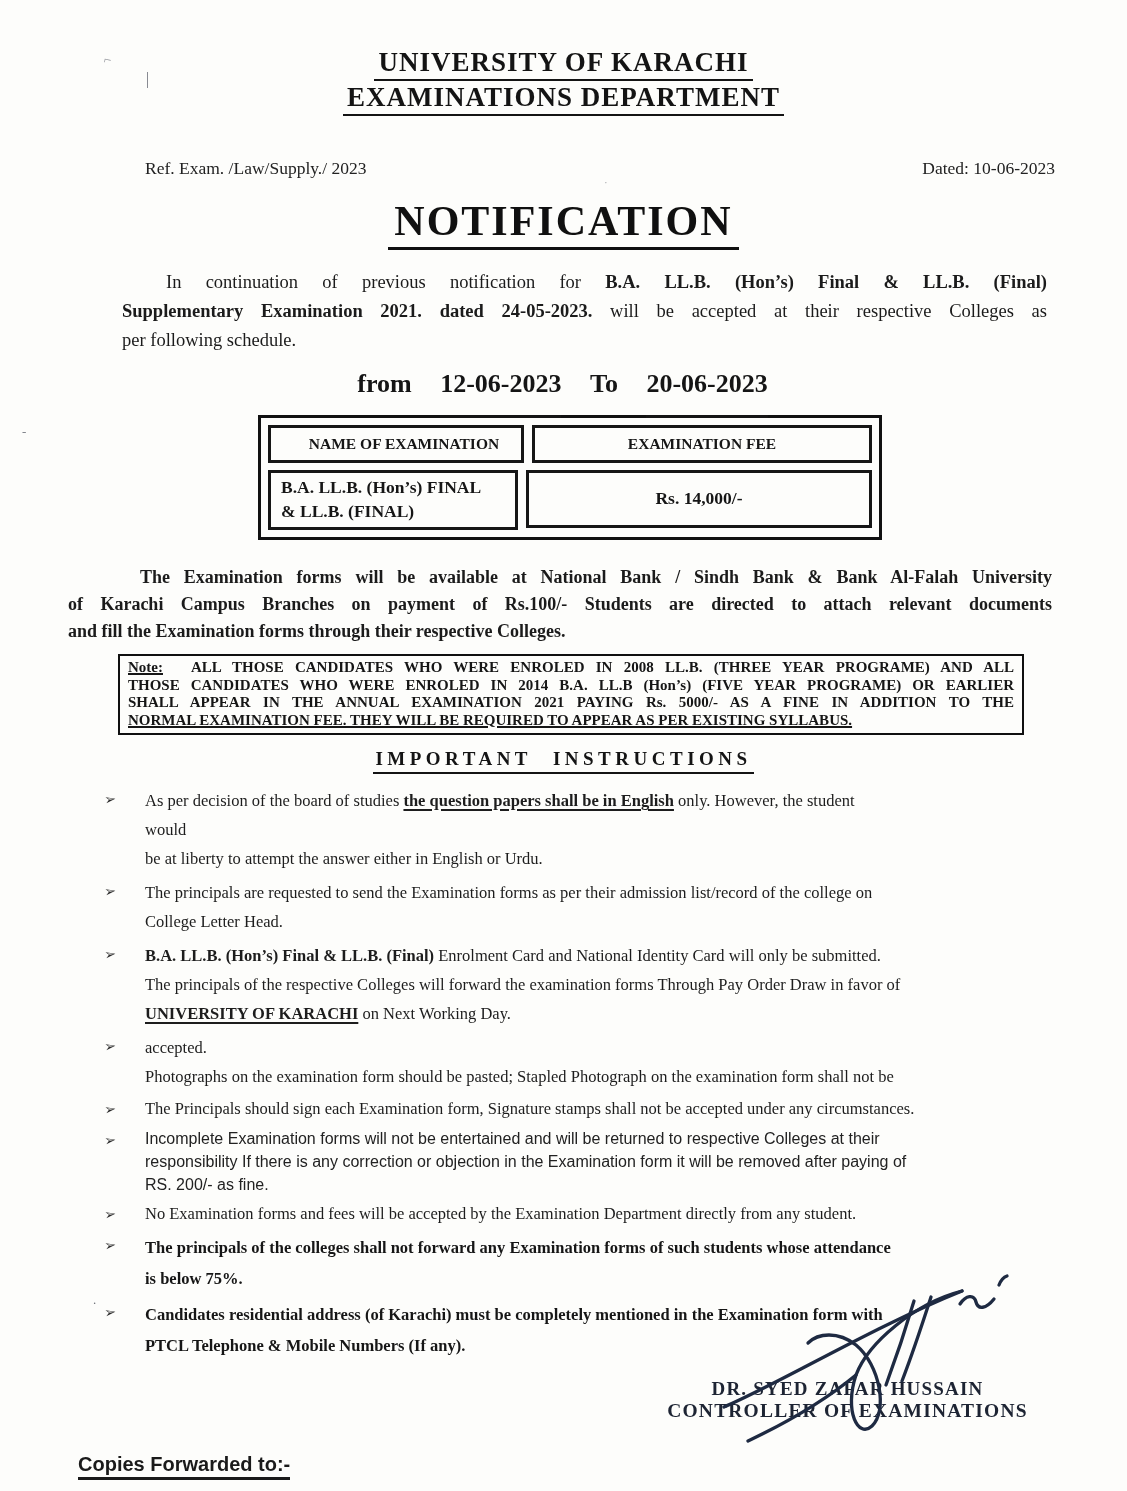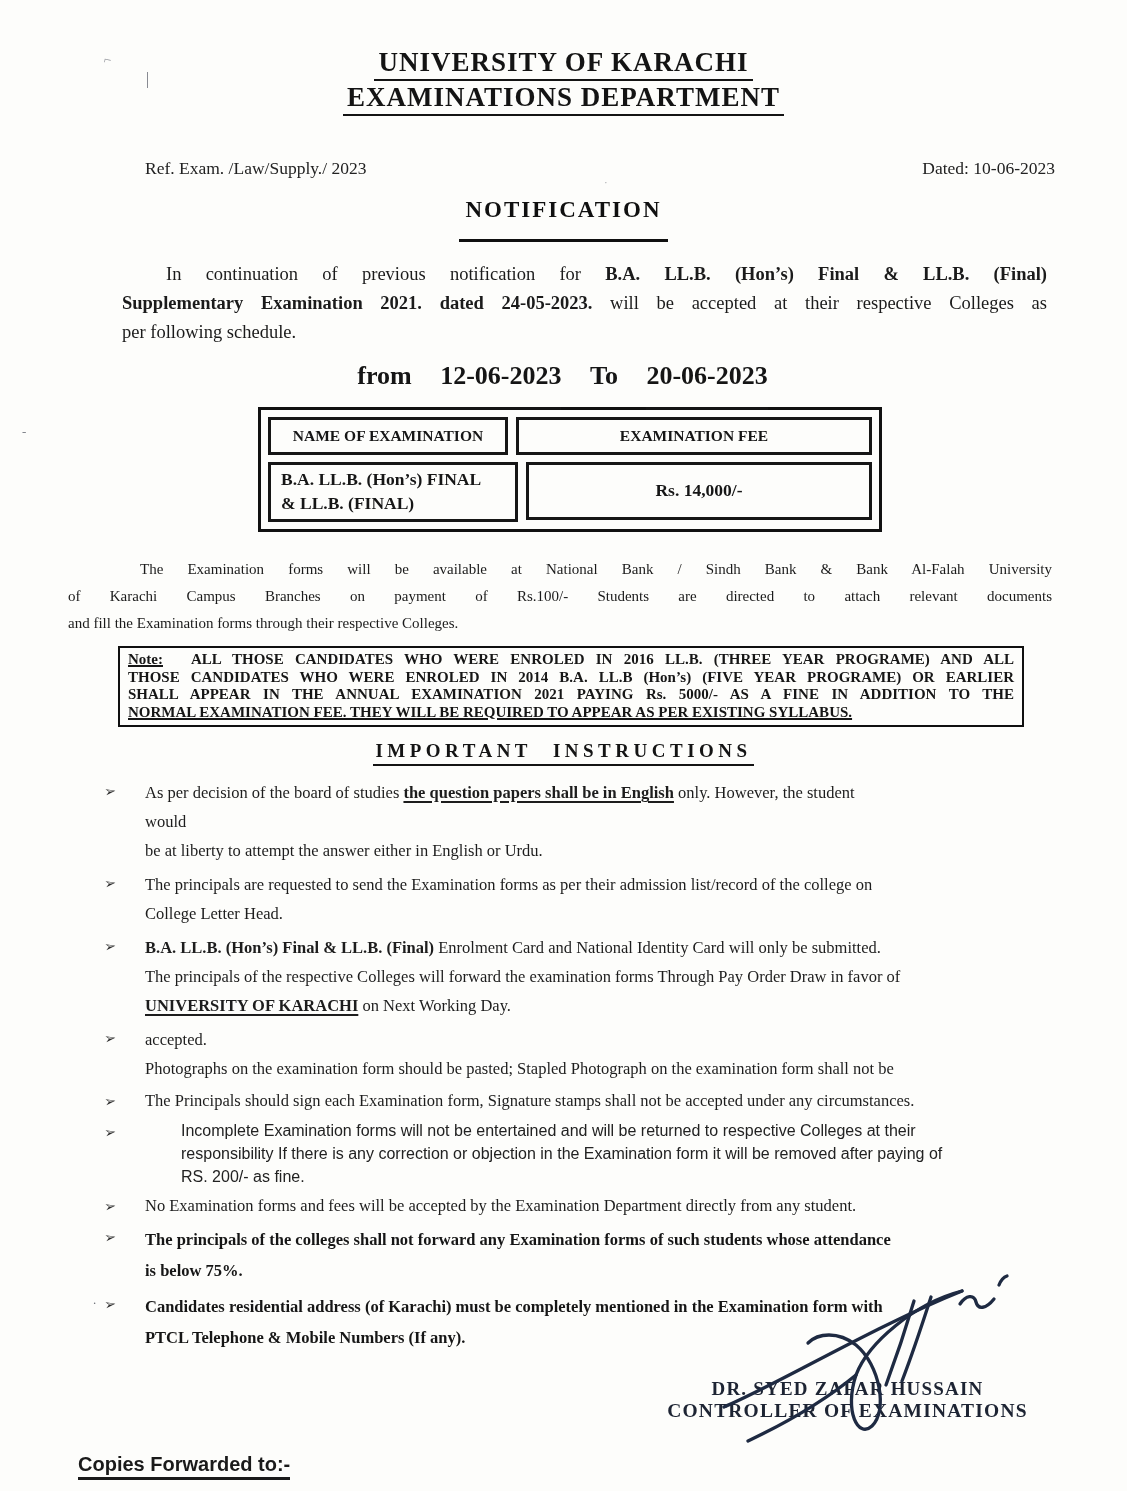--- a/index.html
+++ b/index.html
@@ -19,49 +19,49 @@
     font-size:27px;font-weight:bold;letter-spacing:1px;color:#141414;
     border-bottom:2.5px solid #141414;padding:0 4px 1px 4px;line-height:32px;
   }
   .refrow{
     margin-top:42px;display:flex;justify-content:space-between;
     padding:0 72px 0 145px;font-size:17.5px;color:#222;
   }
   
   .notif{margin-top:18px;text-align:center;}
   .notif .t{
-    display:inline-block;font-size:23px;font-weight:bold;letter-spacing:2px;color:#101010;
-    border-bottom:3.5px solid #101010;padding:0 6px 16px 6px;
+    display:inline-block;font-size:42px;font-weight:bold;letter-spacing:2px;color:#101010;
+    border-bottom:3.5px solid #101010;padding:0 6px 2px 6px;
   }
   
   .intro{margin:18px 80px 0 122px;font-size:18.5px;line-height:29px;color:#1b1b1b;}
   .intro .jl{text-align:justify;text-align-last:justify;}
   .intro .first{padding-left:44px;}
   .b{font-weight:bold;}
   .u{text-decoration:underline;text-decoration-thickness:2px;text-underline-offset:3px;}
   
   .sched{margin-top:14px;text-align:center;font-size:26px;font-weight:bold;color:#151515;}
   .sched .date{border-bottom:3px solid #151515;padding-bottom:17px;margin:0 12px;}
   .sched .lbl{margin:0 10px;}
   
   .feetable{
     margin:16px 0 0 258px;width:604px;
     border:3px solid #111;padding:7px;background:#fdfdfb;
   }
   .trow{display:flex;gap:8px;}
   .trow + .trow{margin-top:7px;}
   .tcell{border:3px solid #161616;font-weight:bold;color:#161616;}
-  .c-name{flex:0 0 234px;}
+  .c-name{flex:0 0 234px;padding-left:16px;}
   .c-fee{flex:1 1 auto;}
   .thead .tcell{font-size:15.5px;text-align:center;line-height:32px;height:32px;}
   .tdata .tcell{height:52px;font-size:17.5px;}
   .tdata .c-name{white-space:pre-line;line-height:24px;padding:2px 0 0 10px;}
   .tdata .c-fee{text-align:center;line-height:50px;}
   
-  .avail{margin:24px 75px 8px 68px;font-size:15px;line-height:27px;color:#1b1b1b;}
+  .avail{margin:24px 75px 8px 68px;font-size:18px;line-height:27px;color:#1b1b1b;font-weight:bold;}
   .avail .jl{text-align:justify;text-align-last:justify;}
   .avail .first{padding-left:72px;}
   
   .notebox{
     margin:9px 0 0 118px;width:886px;
     border:2.5px solid #101010;padding:3px 8px 4px 8px;
     font-size:15px;font-weight:bold;line-height:17.5px;color:#161616;
   }
   .notebox .jl{text-align:justify;text-align-last:justify;}
   .notebox .nlabel{text-decoration:underline;text-decoration-thickness:1.5px;margin-right:28px;}
@@ -75,21 +75,21 @@
   .instr{margin:12px 0 0 104px;padding:0;list-style:none;width:940px;}
   .item{display:flex;align-items:flex-start;margin-bottom:5px;}
   .mk{
     flex:0 0 41px;font-family:"DejaVu Sans",sans-serif;font-size:14px;color:#2a2a2a;
     transform:rotate(-8deg);padding-top:3px;
   }
   .tx{flex:1 1 auto;font-size:16.5px;color:#1d1d1d;max-width:898px;}
   .ln{white-space:nowrap;}
   .lh2 .ln{line-height:29px;}
   .lh1 .ln{line-height:26px;}
-  .sans .ln{font-family:"Liberation Sans",sans-serif;font-size:16px;line-height:23px;color:#222;margin-left:36px;}
+  .sans .ln{font-family:"Liberation Sans",sans-serif;font-size:16px;line-height:23px;color:#222;}
   .boldit .ln{font-weight:bold;color:#161616;}
   .boldit.lh2 .ln{line-height:31px;}
   
   .sigblock{position:absolute;left:655px;top:1283px;width:385px;text-align:center;}
   .signame{margin-top:95px;font-size:19px;font-weight:bold;letter-spacing:1.2px;color:#1d2433;}
   .sigtitle{font-size:19.5px;font-weight:bold;letter-spacing:1.2px;color:#1d2433;}
   .sigsvg{position:absolute;left:55px;top:-12px;pointer-events:none;}
   .sigsvg path{fill:none;stroke:#1e2a42;stroke-width:3.3;stroke-linecap:round;}
   
   .copies{
@@ -155,21 +155,21 @@
     </div>
   </div>
 
   <div class="avail">
     <div class="jl first"><span>The Examination forms will be available at National Bank / Sindh Bank &amp; Bank Al-Falah University</span></div>
     <div class="jl"><span>of Karachi Campus Branches on payment of Rs.100/- Students are directed to attach relevant documents</span></div>
     <div><span>and fill the Examination forms through their respective Colleges.</span></div>
   </div>
 
   <div class="notebox">
-    <div class="jl"><span class="nlabel">Note:</span><span>ALL THOSE CANDIDATES WHO WERE ENROLED IN 2016 LL.B. (THREE YEAR PROGRAME) AND ALL</span></div>
+    <div class="jl"><span class="nlabel">Note:</span><span>ALL THOSE CANDIDATES WHO WERE ENROLED IN 2008 LL.B. (THREE YEAR PROGRAME) AND ALL</span></div>
     <div class="jl"><span>THOSE CANDIDATES WHO WERE ENROLED IN 2014 B.A. LL.B (Hon’s) (FIVE YEAR PROGRAME) OR EARLIER</span></div>
     <div class="jl"><span>SHALL APPEAR IN THE ANNUAL EXAMINATION 2021 PAYING Rs. 5000/- AS A FINE IN ADDITION TO THE</span></div>
     <div><span class="lastline">NORMAL EXAMINATION FEE. THEY WILL BE REQUIRED TO APPEAR AS PER EXISTING SYLLABUS.</span></div>
   </div>
 
   <div class="instr-head">
     <span class="t">IMPORTANT INSTRUCTIONS</span>
   </div>
 
   <ol class="instr">

